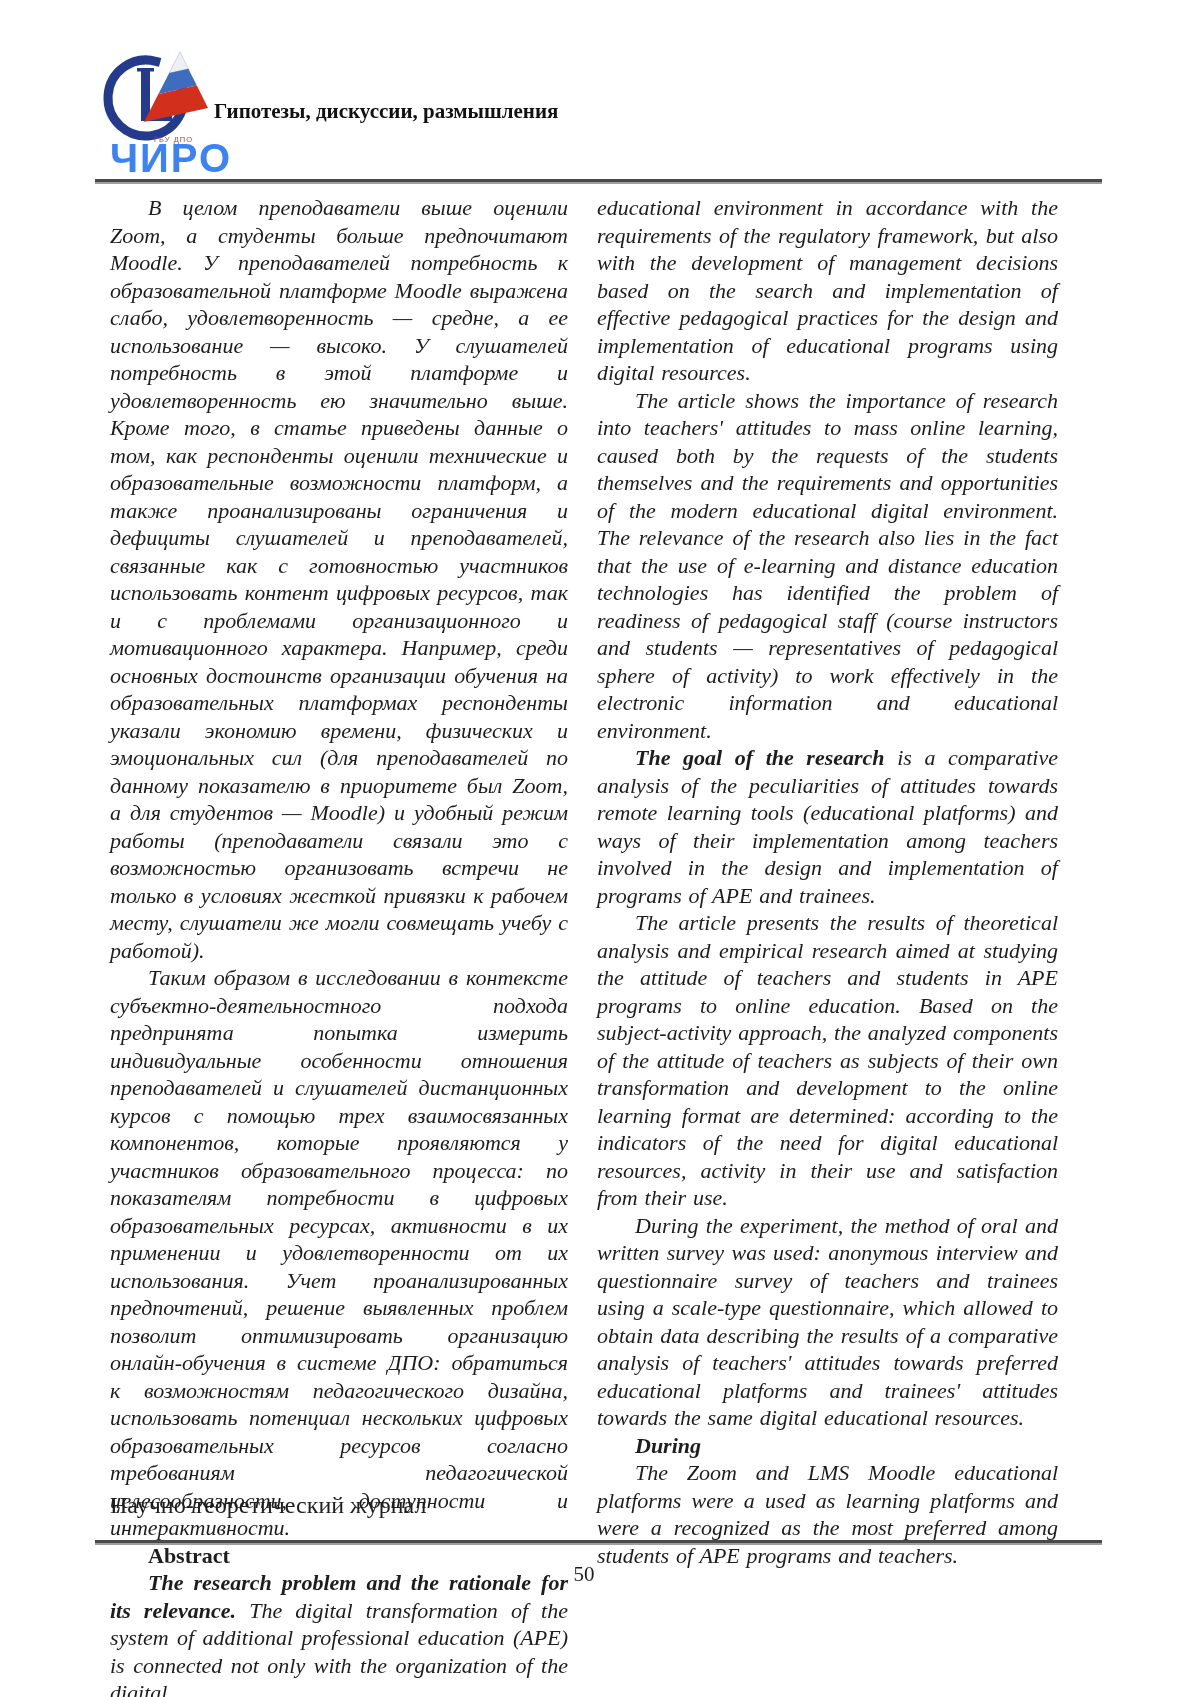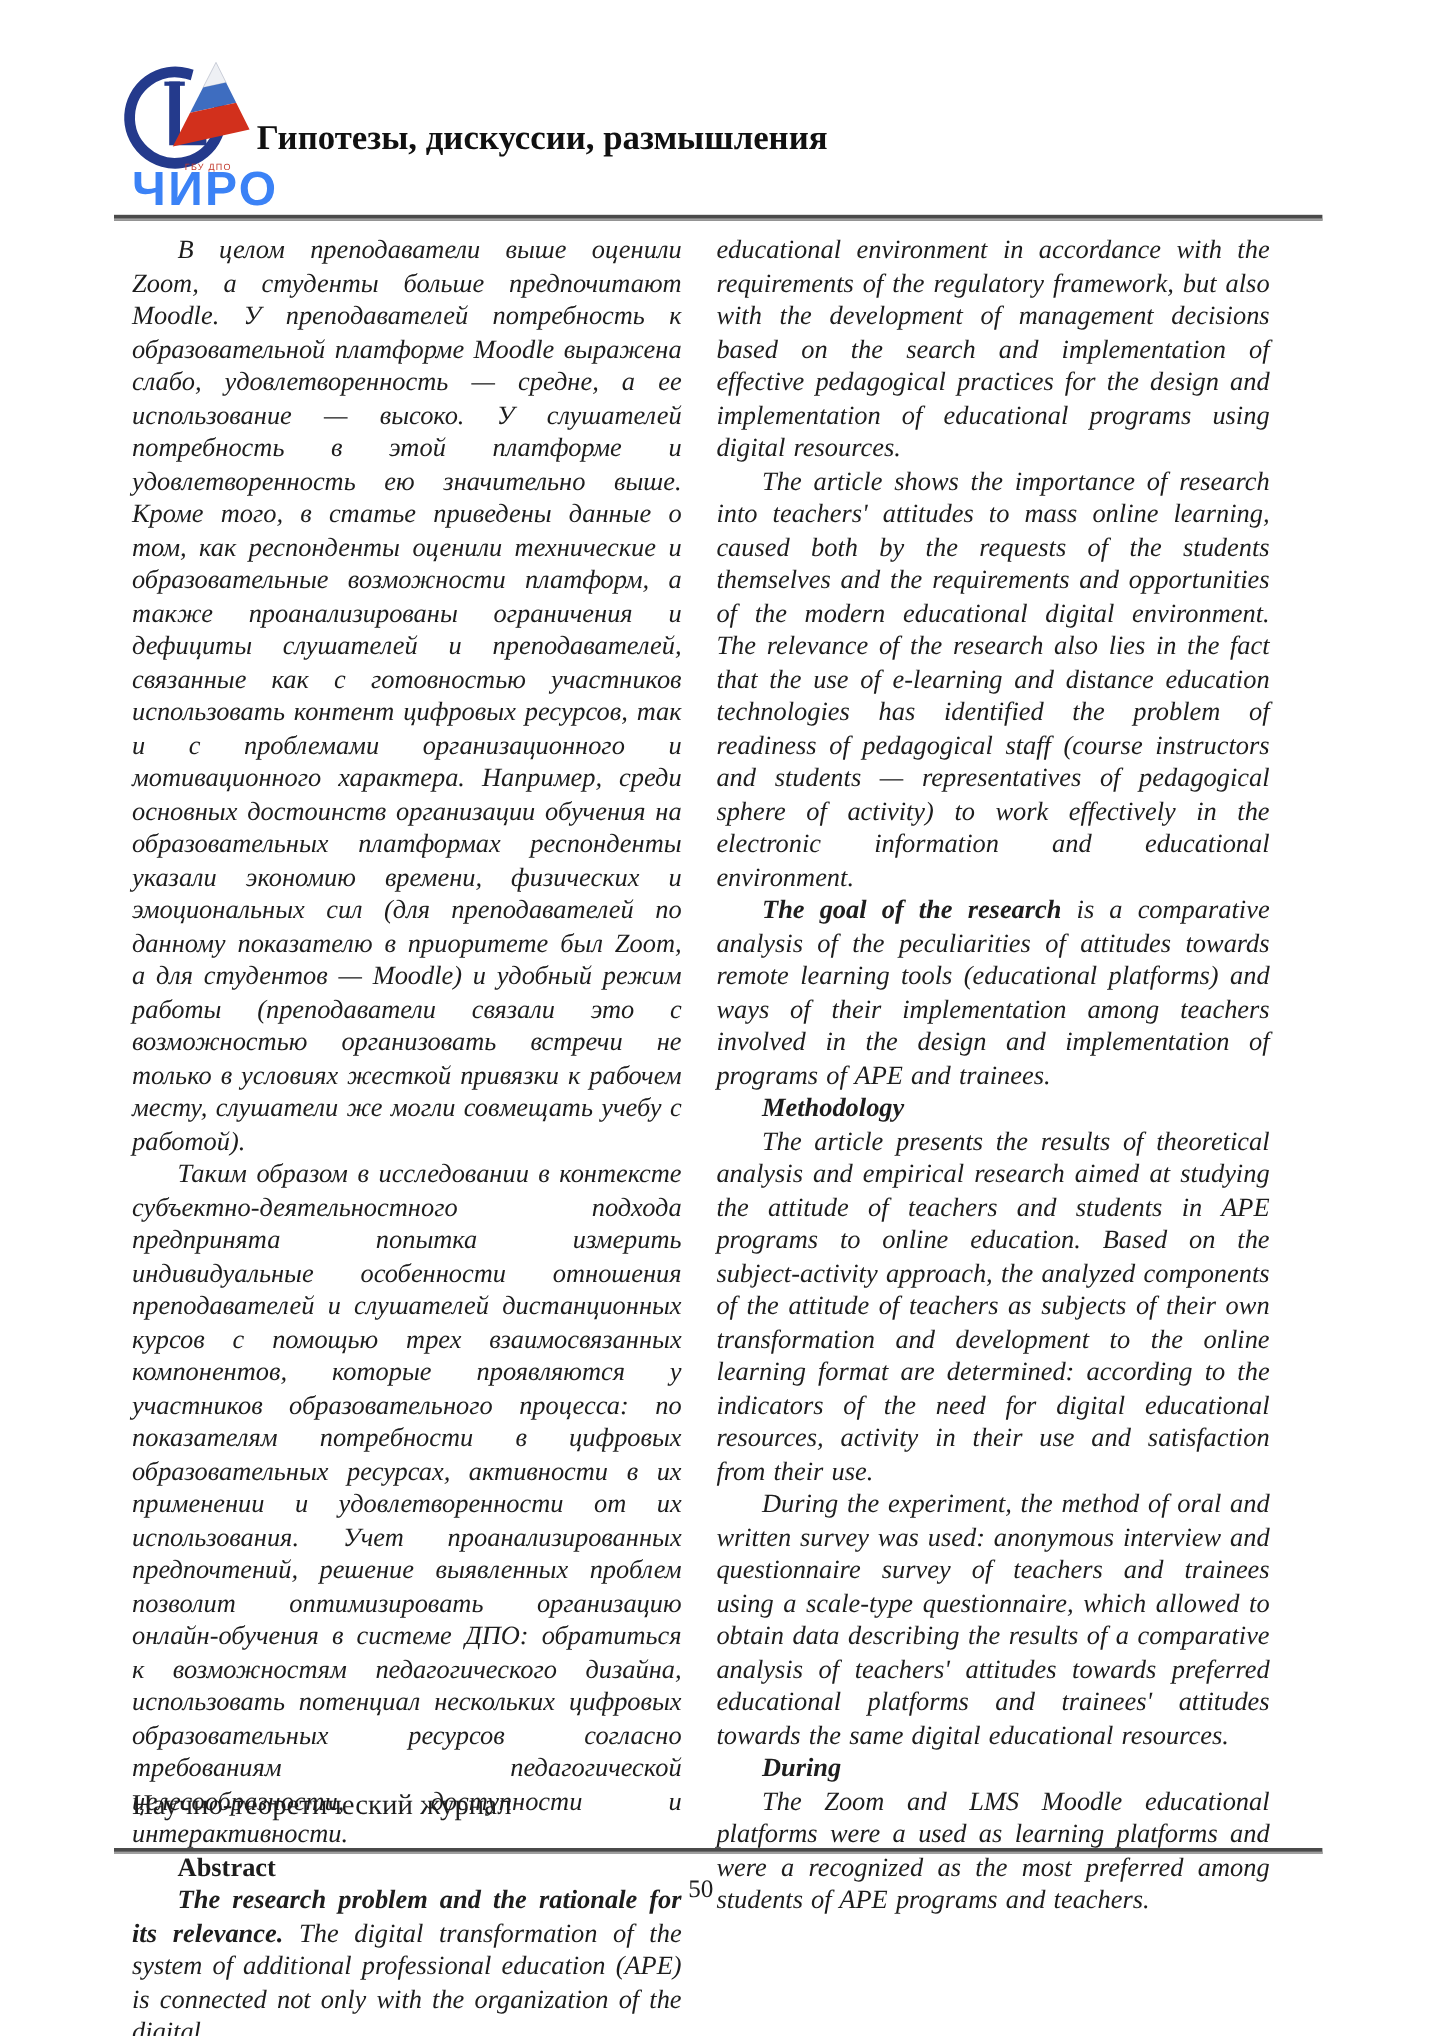--- a/index.html
+++ b/index.html
@@ -5,21 +5,21 @@
   html,body{margin:0;padding:0;background:#ffffff;}
   .page{position:relative;width:1200px;height:1697px;background:#ffffff;overflow:hidden;
         font-family:"Liberation Serif",serif;color:#1e1e1e;}
 
   
   .logo-svg{position:absolute;left:98px;top:40px;}
   .logo-acronym{position:absolute;left:98px;top:136px;
       font-family:"Liberation Sans",sans-serif;font-weight:700;font-size:40px;
       color:#3b82f6;letter-spacing:2px;margin-left:12px;}
   .section-title{position:absolute;left:214px;top:99px;margin:0;
-      font-family:"Liberation Serif",serif;font-weight:700;font-size:29px;color:#111;}
+      font-family:"Liberation Serif",serif;font-weight:700;font-size:21px;color:#111;}
 
   
   .rule{position:absolute;left:95px;width:1007px;height:3px;background:#4a4a4a;
         border-bottom:2px solid #9f9f9f;}
   .rule-top{top:179px;}
   .rule-bottom{top:1540px;}
 
   
   .columns{position:absolute;left:110px;top:194px;width:948px;display:flex;gap:29px;}
   .col{font-style:italic;font-size:22px;line-height:27.5px;color:#1d1d1d;word-spacing:0.06em;}
@@ -63,21 +63,20 @@
     <div class="col col-left" id="col-left">
         <p class="indent"><span>В целом преподаватели выше оценили Zoom, а студенты больше предпочитают Moodle. У преподавателей потребность к образовательной платформе Moodle выражена слабо, удовлетворенность — средне, а ее использование — высоко. У слушателей потребность в этой платформе и удовлетворенность ею значительно выше. Кроме того, в статье приведены данные о том, как респонденты оценили технические и образовательные возможности платформ, а также проанализированы ограничения и дефициты слушателей и преподавателей, связанные как с готовностью участников использовать контент цифровых ресурсов, так и с проблемами организационного и мотивационного характера. Например, среди основных достоинств организации обучения на образовательных платформах респонденты указали экономию времени, физических и эмоциональных сил (для преподавателей по данному показателю в приоритете был Zoom, а для студентов — Moodle) и удобный режим работы (преподаватели связали это с возможностью организовать встречи не только в условиях жесткой привязки к рабочем месту, слушатели же могли совмещать учебу с работой).</span></p>
         <p class="indent"><span>Таким образом в исследовании в контексте субъектно-деятельностного подхода предпринята попытка измерить индивидуальные особенности отношения преподавателей и слушателей дистанционных курсов с помощью трех взаимосвязанных компонентов, которые проявляются у участников образовательного процесса: по показателям потребности в цифровых образовательных ресурсах, активности в их применении и удовлетворенности от их использования. Учет проанализированных предпочтений, решение выявленных проблем позволит оптимизировать организацию онлайн-обучения в системе ДПО: обратиться к возможностям педагогического дизайна, использовать потенциал нескольких цифровых образовательных ресурсов согласно требованиям педагогической целесообразности, доступности и интерактивности.</span></p>
         <p class="indent nojust"><span class="b up">Abstract</span></p>
         <p class="indent justlast"><span class="b">The research problem and the rationale for its relevance.</span><span> The digital transformation of the system of additional professional education (APE) is connected not only with the organization of the digital</span></p>
       </div>
     <div class="col col-right" id="col-right" lang="en">
         <p><span>educational environment in accordance with the requirements of the regulatory framework, but also with the development of management decisions based on the search and implementation of effective pedagogical practices for the design and implementation of educational programs using digital resources.</span></p>
         <p class="indent"><span>The article shows the importance of research into teachers' attitudes to mass online learning, caused both by the requests of the students themselves and the requirements and opportunities of the modern educational digital environment. The relevance of the research also lies in the fact that the use of e-learning and distance education technologies has identified the problem of readiness of pedagogical staff (course instructors and students — representatives of pedagogical sphere of activity) to work effectively in the electronic information and educational environment.</span></p>
         <p class="indent"><span class="b">The goal of the research</span><span> is a comparative analysis of the peculiarities of attitudes towards remote learning tools (educational platforms) and ways of their implementation among teachers involved in the design and implementation of programs of APE and trainees.</span></p>
-        <p class="indent nojust"><span class="b">Methodology</span></p>
         <p class="indent"><span>The article presents the results of theoretical analysis and empirical research aimed at studying the attitude of teachers and students in APE programs to online education. Based on the subject-activity approach, the analyzed components of the attitude of teachers as subjects of their own transformation and development to the online learning format are determined: according to the indicators of the need for digital educational resources, activity in their use and satisfaction from their use.</span></p>
         <p class="indent"><span>During the experiment, the method of oral and written survey was used: anonymous interview and questionnaire survey of teachers and trainees using a scale-type questionnaire, which allowed to obtain data describing the results of a comparative analysis of teachers' attitudes towards preferred educational platforms and trainees' attitudes towards the same digital educational resources.</span></p>
         <p class="indent nojust"><span class="b">During</span></p>
         <p class="indent"><span>The Zoom and LMS Moodle educational platforms were a used as learning platforms and were a recognized as the most preferred among students of APE programs and teachers.</span></p>
       </div>
   </main>
 
   <div class="rule rule-bottom"></div>
 
   <div class="foot-left">Научно-теоретический журнал</div>

